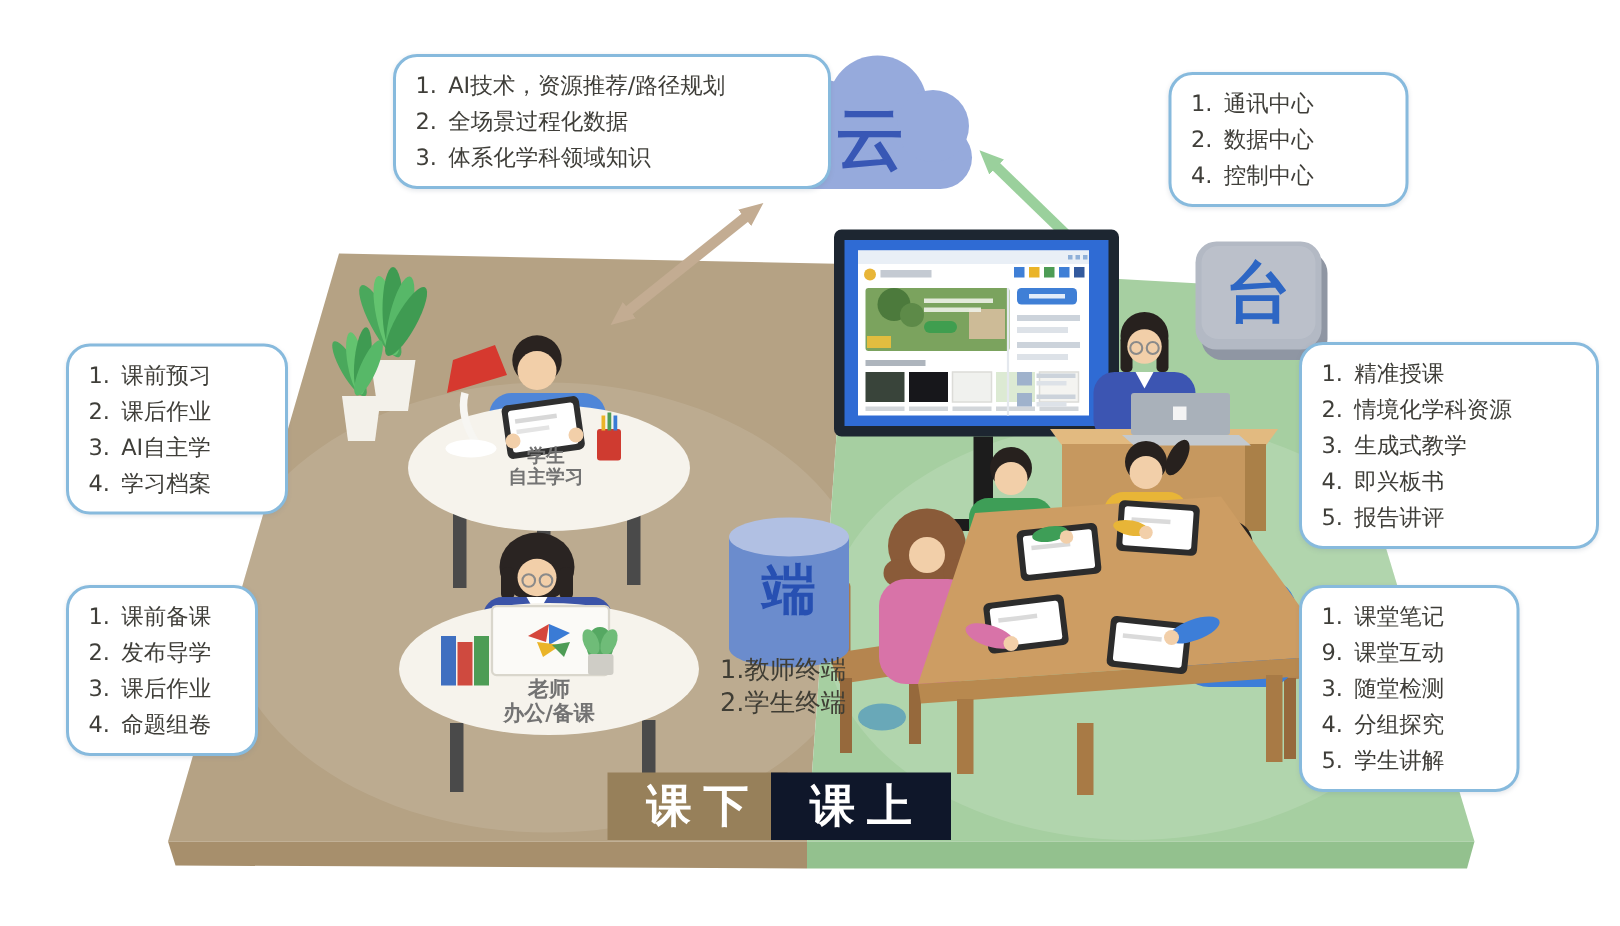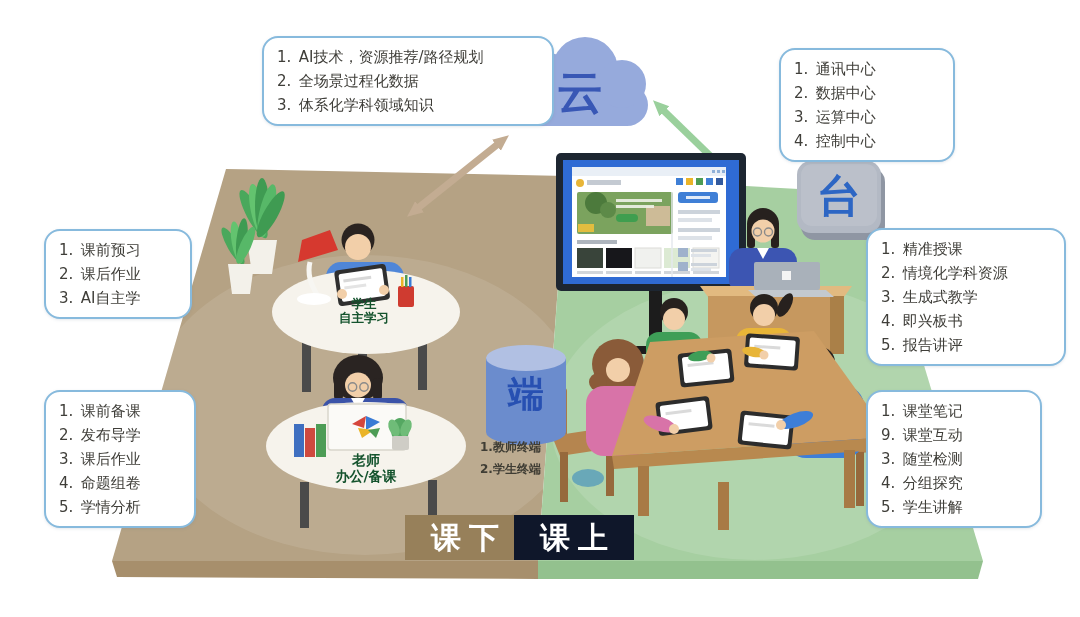--- a/index.html
+++ b/index.html
@@ -10,26 +10,26 @@
   .callout {
     position:absolute; background:#ffffff; border:2px solid #87badd; border-radius:16px;
     padding:7px 10px 7px 13px; color:#3f3e39; font-size:15px;
     box-shadow:0 1px 3px rgba(110,130,150,.18); z-index:30;
   }
   .callout .li { line-height:24px; white-space:nowrap; }
   .char { position:absolute; font-weight:700; text-align:center; z-index:25; }
   .char-cloud { left:513px; top:62px; width:134px; height:60px; line-height:60px; font-size:46px; color:#3857b5; }
   .char-platform { left:797px; top:161px; width:84px; height:70px; line-height:70px; font-size:44px; color:#2d66c4; }
   .char-terminal { left:486px; top:366px; width:80px; height:56px; line-height:56px; font-size:36px; color:#2750b2; }
-  .terminal-note { position:absolute; left:480px; top:436px; width:130px; font-size:12px; line-height:22px; color:#3f3d34; z-index:25;font-weight:bold; }
+  .terminal-note { position:absolute; left:480px; top:436px; width:130px; font-size:17px; line-height:22px; color:#3f3d34; z-index:25; }
   .zone-badge { position:absolute; top:515px; height:45px; line-height:45px; text-align:center; color:#ffffff;
     font-size:30px; font-weight:700; letter-spacing:8px; padding-left:8px; z-index:20; }
   .zone-offline { left:405px; width:120px; background:#97805a; }
   .zone-online { left:514px; width:120px; background:#0f172a; }
-  .desk-label { position:absolute; text-align:center; font-weight:700; color:#14532d; z-index:22; }
+  .desk-label { position:absolute; text-align:center; font-weight:700; color:#737373; z-index:22; }
   .desk-label-student { left:316px; top:297px; width:96px; font-size:12.5px; line-height:14px; }
   .desk-label-teacher { left:308px; top:452px; width:116px; font-size:14px; line-height:16px; }
 </style>
 </head>
 <body>
 
 <div class="canvas">
 
   <svg class="scene" viewBox="0 0 1080 617">
     <defs>
@@ -311,50 +311,49 @@
     <div>老师</div>
     <div>办公/备课</div>
   </div>
 
   <div class="callout" style="left:262px; top:36px; width:292px;">
       <div class="li">1. AI技术，资源推荐/路径规划</div>
       <div class="li">2. 全场景过程化数据</div>
       <div class="li">3. 体系化学科领域知识</div>
     </div>
 
-  <div class="callout" style="left:779px; top:48px; width:176px;">
+  <div class="callout" style="left:779px; top:48px; width:160px;">
       <div class="li">1. 通讯中心</div>
       <div class="li">2. 数据中心</div>
-      <div class="li">3. 运算中心</div>
       <div class="li">4. 控制中心</div>
     </div>
 
   <div class="callout" style="left:44px; top:229px; width:148px;">
       <div class="li">1. 课前预习</div>
       <div class="li">2. 课后作业</div>
       <div class="li">3. AI自主学</div>
-    </div>
-
-  <div class="callout" style="left:44px; top:390px; width:152px;">
+      <div class="li">4. 学习档案</div>
+    </div>
+
+  <div class="callout" style="left:44px; top:390px; width:128px;">
       <div class="li">1. 课前备课</div>
       <div class="li">2. 发布导学</div>
       <div class="li">3. 课后作业</div>
       <div class="li">4. 命题组卷</div>
-      <div class="li">5. 学情分析</div>
     </div>
 
   <div class="callout" style="left:866px; top:228px; width:200px;">
       <div class="li">1. 精准授课</div>
       <div class="li">2. 情境化学科资源</div>
       <div class="li">3. 生成式教学</div>
       <div class="li">4. 即兴板书</div>
       <div class="li">5. 报告讲评</div>
     </div>
 
-  <div class="callout" style="left:866px; top:390px; width:176px;">
+  <div class="callout" style="left:866px; top:390px; width:147px;">
       <div class="li">1. 课堂笔记</div>
       <div class="li">9. 课堂互动</div>
       <div class="li">3. 随堂检测</div>
       <div class="li">4. 分组探究</div>
       <div class="li">5. 学生讲解</div>
     </div>
 
 </div>
 
 </body></html>

